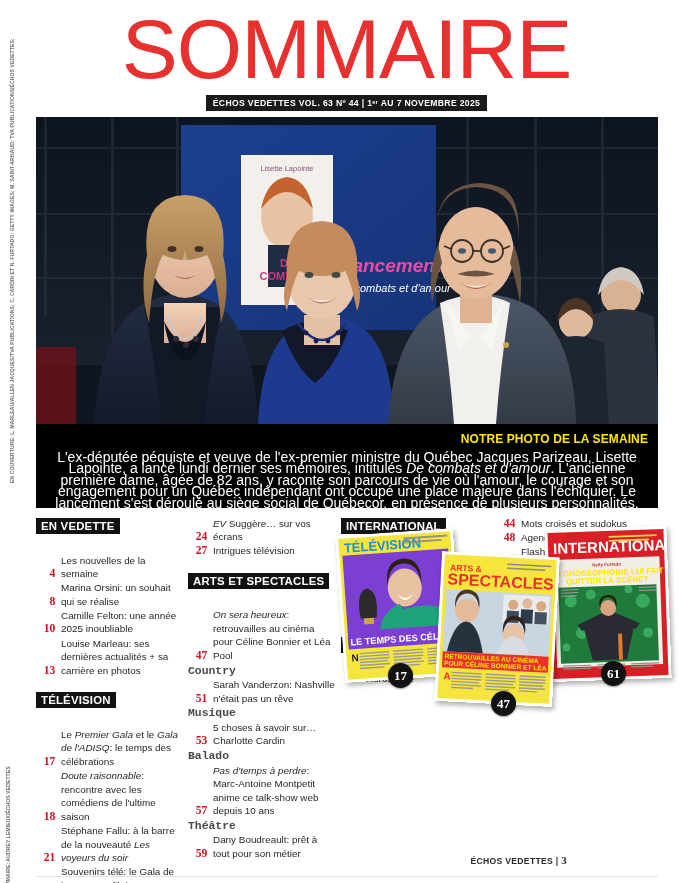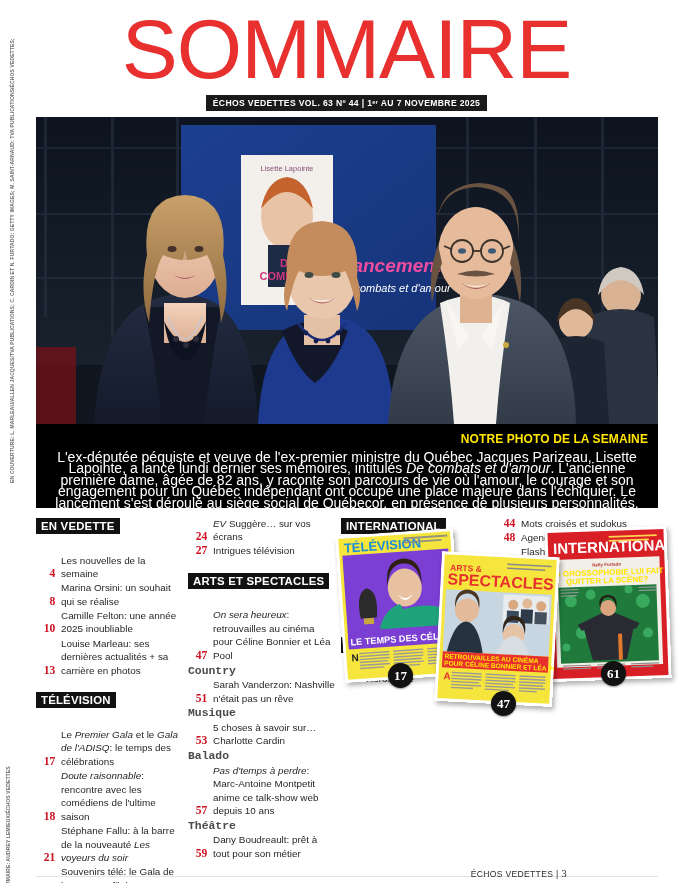--- a/index.html
+++ b/index.html
@@ -87,21 +87,21 @@
     white-space:nowrap; text-align:left;
   }
   .side-credit-2 {
     position:absolute; left:-122px; top:760px; width:260px;
     transform: rotate(-90deg); transform-origin: center center;
     font-size:5.0px; letter-spacing:0.12px; color:#6d6d6d; font-weight:700;
     white-space:nowrap; text-align:left;
   }
 
   
-  .footer { position:absolute; right:36px; bottom:4px; font-size:8.6px; font-weight:400; color:#2b2b2b; letter-spacing:0.3px; }
+  .footer { position:absolute; right:36px; bottom:17px; font-size:8.6px; font-weight:700; color:#2b2b2b; letter-spacing:0.3px; }
   .footer .fnum { font-family:"Liberation Serif", serif; font-size:11px; }
   .footrule { position:absolute; left:36px; bottom:6px; width:622px; height:1px; background:#e3e3e3; }
 </style>
 </head>
 <body>
 
 <div class="page">
 
   <div class="masthead">
     <div class="sommaire-title">SOMMAIRE</div>

